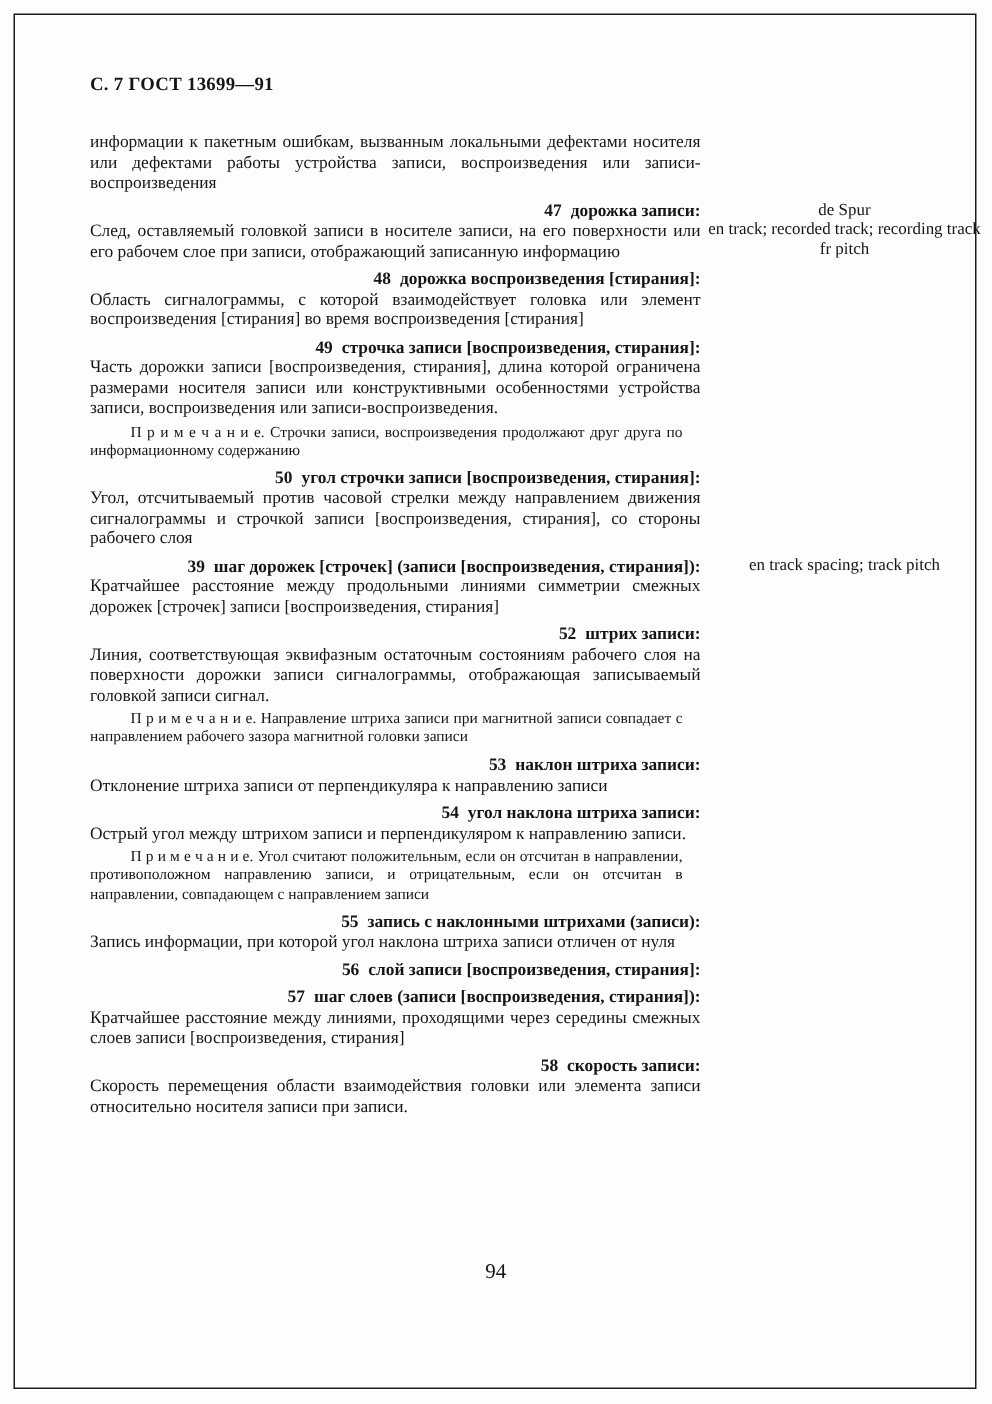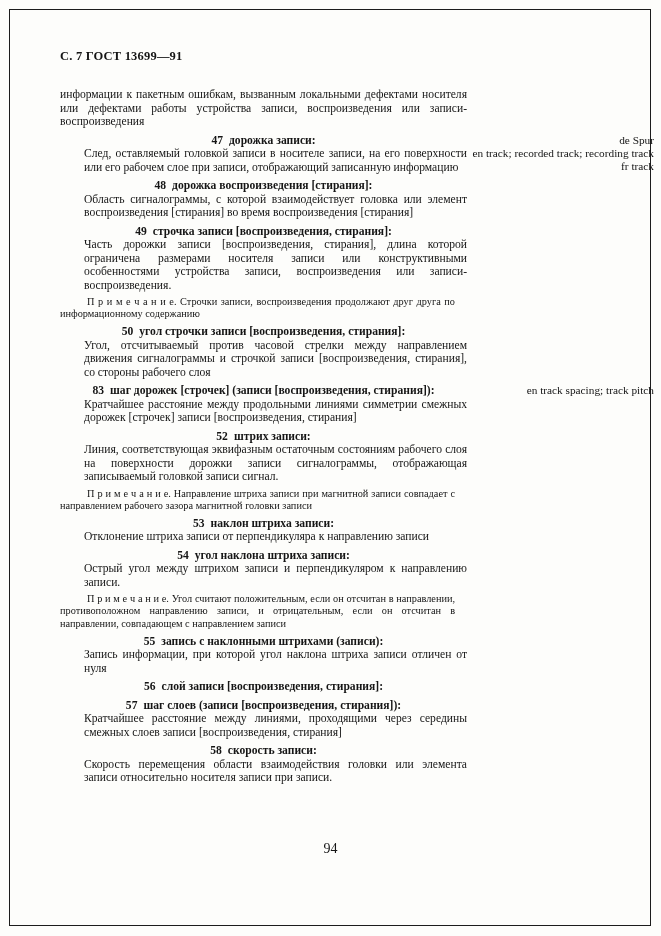--- a/index.html
+++ b/index.html
@@ -32,39 +32,39 @@
   .content {
     position: absolute;
     left: 60px; top: 88px;
     width: 407px;
     font-size: 11.6px;
     line-height: 13.5px;
     text-align: justify;
   }
   .intro { margin-bottom: 2px; }
   .entry { position: relative; margin-top: 5px; }
-  .term-line { text-align: center; }
+  .term-line { text-align: right; }
   .num { font-weight: bold; margin-right: 6px; }
   .term { font-weight: bold; }
-  .definition { text-align: justify; margin-left: 24px; }
+  .definition { text-align: justify; }
   .note {
     font-size: 10.3px;
     line-height: 12.1px;
     margin: 4px 12px 3px 0;
     text-indent: 27px;
     text-align: justify;
   }
   .margin-note {
     position: absolute;
     left: 412px;
     top: 0;
     width: 182px;
     font-size: 11.3px;
     line-height: 13.3px;
-    text-align: right;
+    text-align: center;
     font-weight: normal;
   }
   .margin-note div { white-space: normal; }
   .page-number {
     position: absolute;
     left: 0; right: 0;
     top: 841px;
     text-align: center;
     font-size: 14px;
   }
@@ -80,42 +80,42 @@
   <div class="content">
 
     <p class="intro">информации к пакетным ошибкам, вызванным локальными дефектами носителя или дефектами работы устройства записи, воспроизведения или записи-воспроизведения</p>
 
     <div class="entry">
       <p class="term-line"><span class="num">47</span><span class="term">дорожка записи:</span></p>
       <p class="definition">След, оставляемый головкой записи в носителе записи, на его поверхности или его рабочем слое при записи, отображающий записанную информацию</p>
       <div class="margin-note">
         <div>de Spur</div>
         <div>en track; recorded track; recording track</div>
-        <div>fr track</div>
+        <div>fr pitch</div>
       </div>
     </div>
 
     <div class="entry">
       <p class="term-line"><span class="num">48</span><span class="term">дорожка воспроизведения [стирания]:</span></p>
       <p class="definition">Область сигналограммы, с которой взаимодействует головка или элемент воспроизведения [стирания] во время воспроизведения [стирания]</p>
     </div>
 
     <div class="entry">
       <p class="term-line"><span class="num">49</span><span class="term">строчка записи [воспроизведения, стирания]:</span></p>
       <p class="definition">Часть дорожки записи [воспроизведения, стирания], длина которой ограничена размерами носителя записи или конструктивными особенностями устройства записи, воспроизведения или записи-воспроизведения.</p>
       <p class="note">П р и м е ч а н и е. Строчки записи, воспроизведения продолжают друг друга по информационному содержанию</p>
     </div>
 
     <div class="entry">
       <p class="term-line"><span class="num">50</span><span class="term">угол строчки записи [воспроизведения, стирания]:</span></p>
       <p class="definition">Угол, отсчитываемый против часовой стрелки между направлением движения сигналограммы и строчкой записи [воспроизведения, стирания], со стороны рабочего слоя</p>
     </div>
 
     <div class="entry">
-      <p class="term-line"><span class="num">83</span><span class="term">шаг дорожек [строчек] (записи [воспроизведения, стирания]):</span></p>
+      <p class="term-line"><span class="num">39</span><span class="term">шаг дорожек [строчек] (записи [воспроизведения, стирания]):</span></p>
       <p class="definition">Кратчайшее расстояние между продольными линиями симметрии смежных дорожек [строчек] записи [воспроизведения, стирания]</p>
       <div class="margin-note">
         <div>en track spacing; track pitch</div>
       </div>
     </div>
 
     <div class="entry">
       <p class="term-line"><span class="num">52</span><span class="term">штрих записи:</span></p>
       <p class="definition">Линия, соответствующая эквифазным остаточным состояниям рабочего слоя на поверхности дорожки записи сигналограммы, отображающая записываемый головкой записи сигнал.</p>
       <p class="note">П р и м е ч а н и е. Направление штриха записи при магнитной записи совпадает с направлением рабочего зазора магнитной головки записи</p>

